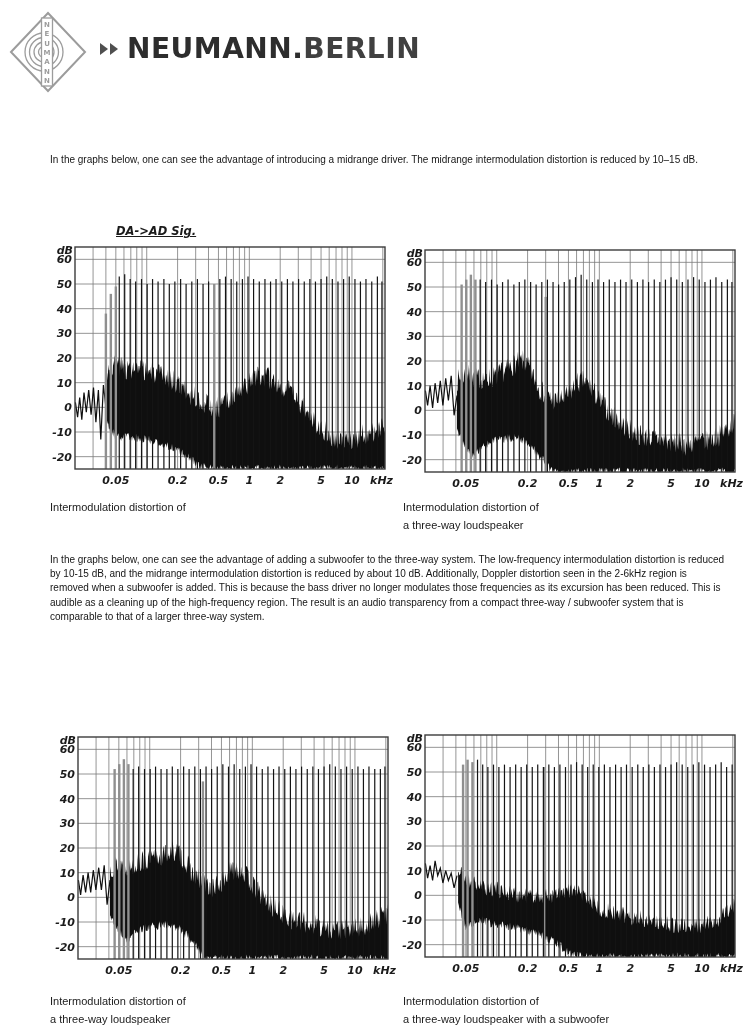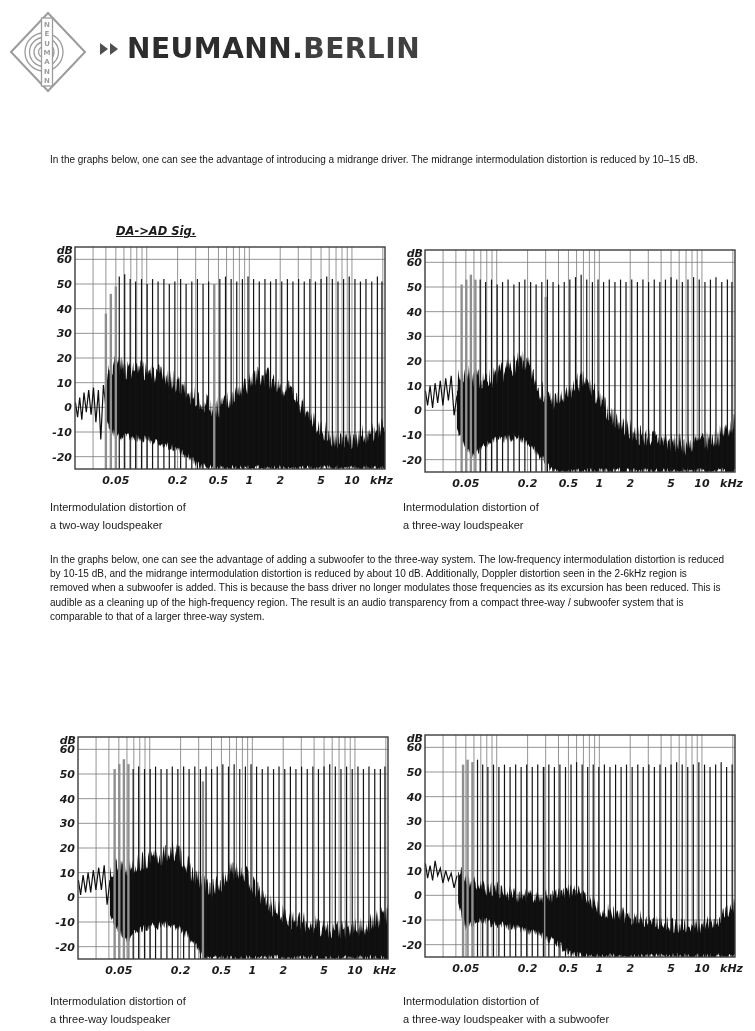--- a/index.html
+++ b/index.html
@@ -279,21 +279,20 @@
         <text x="173.44066517835884" y="247" text-anchor="middle" class="axis-label">0.5</text>
         <text x="204.32893116174563" y="247" text-anchor="middle" class="axis-label">1</text>
         <text x="235.21719714513245" y="247" text-anchor="middle" class="axis-label">2</text>
         <text x="276.0492637509251" y="247" text-anchor="middle" class="axis-label">5</text>
         <text x="306.93752973431185" y="247" text-anchor="middle" class="axis-label">10</text>
         <text x="348" y="247" text-anchor="end" class="axis-label">kHz</text>
       </svg></div>
 
   <div class="abs caption cap0">
     <div>Intermodulation distortion of</div>
-    <div>a two-way loudspeaker</div>
   </div>
   <div class="abs caption cap1">
     <div>Intermodulation distortion of</div>
     <div>a three-way loudspeaker</div>
   </div>
 
   <p class="abs body-text p2">In the graphs below, one can see the advantage of adding a subwoofer to the three-way system. The low-frequency intermodulation distortion is reduced by 10-15 dB, and the midrange intermodulation distortion is reduced by about 10 dB. Additionally, Doppler distortion seen in the 2-6kHz region is removed when a subwoofer is added. This is because the bass driver no longer modulates those frequencies as its excursion has been reduced. This is audible as a cleaning up of the high-frequency region. The result is an audio transparency from a compact three-way / subwoofer system that is comparable to that of a larger three-way system.</p>
 
   <div class="abs chart c2" id="chart-2"><svg width="350" height="252" viewBox="0 0 350 252">
         <line x1="48.06847731258216" y1="10" x2="48.06847731258216" y2="232" stroke="#7a7a7a" stroke-width="0.8"></line>

